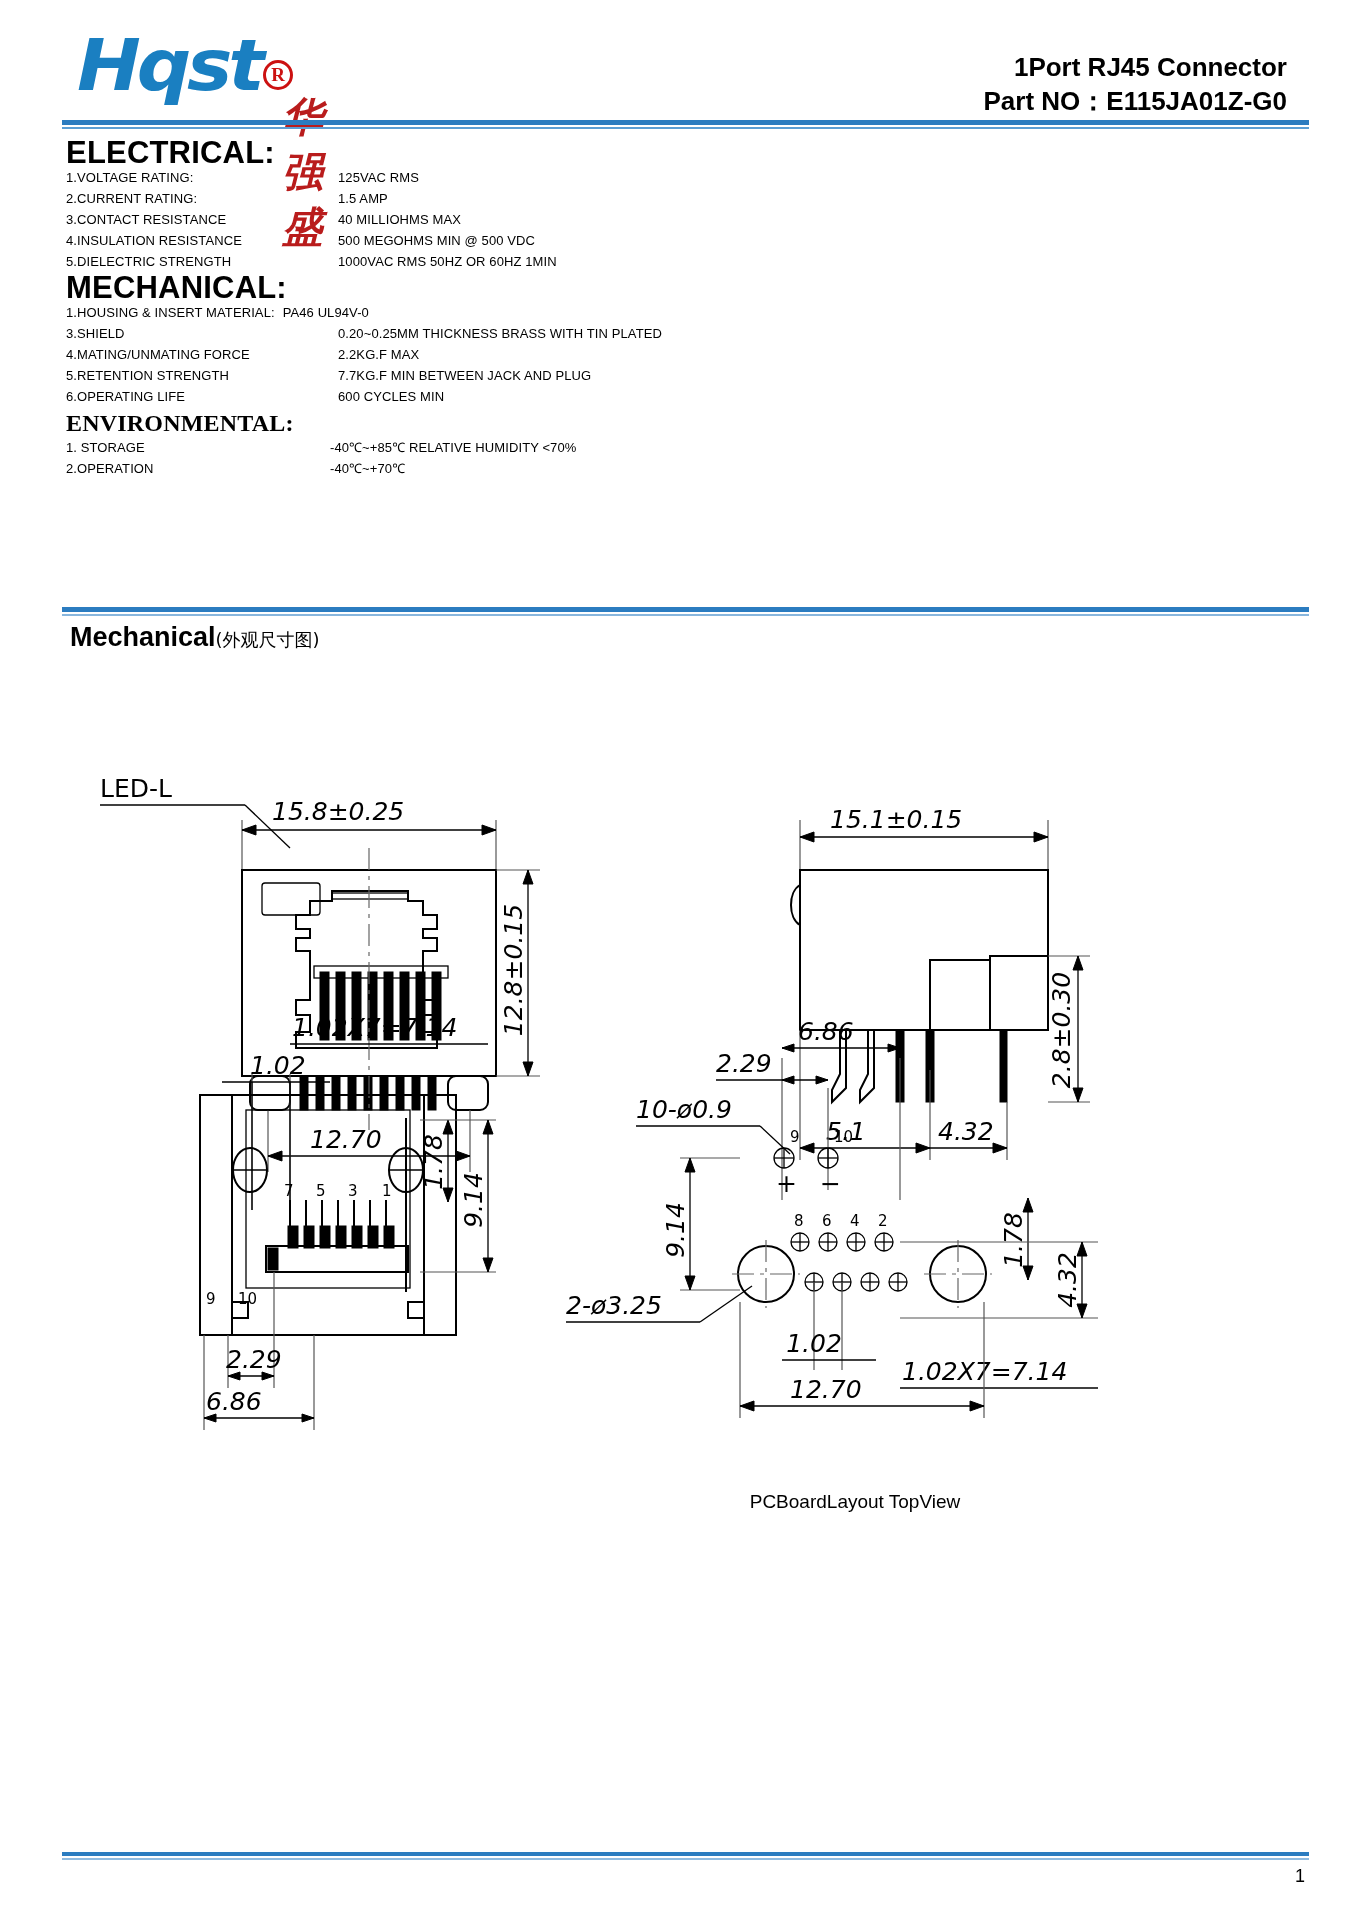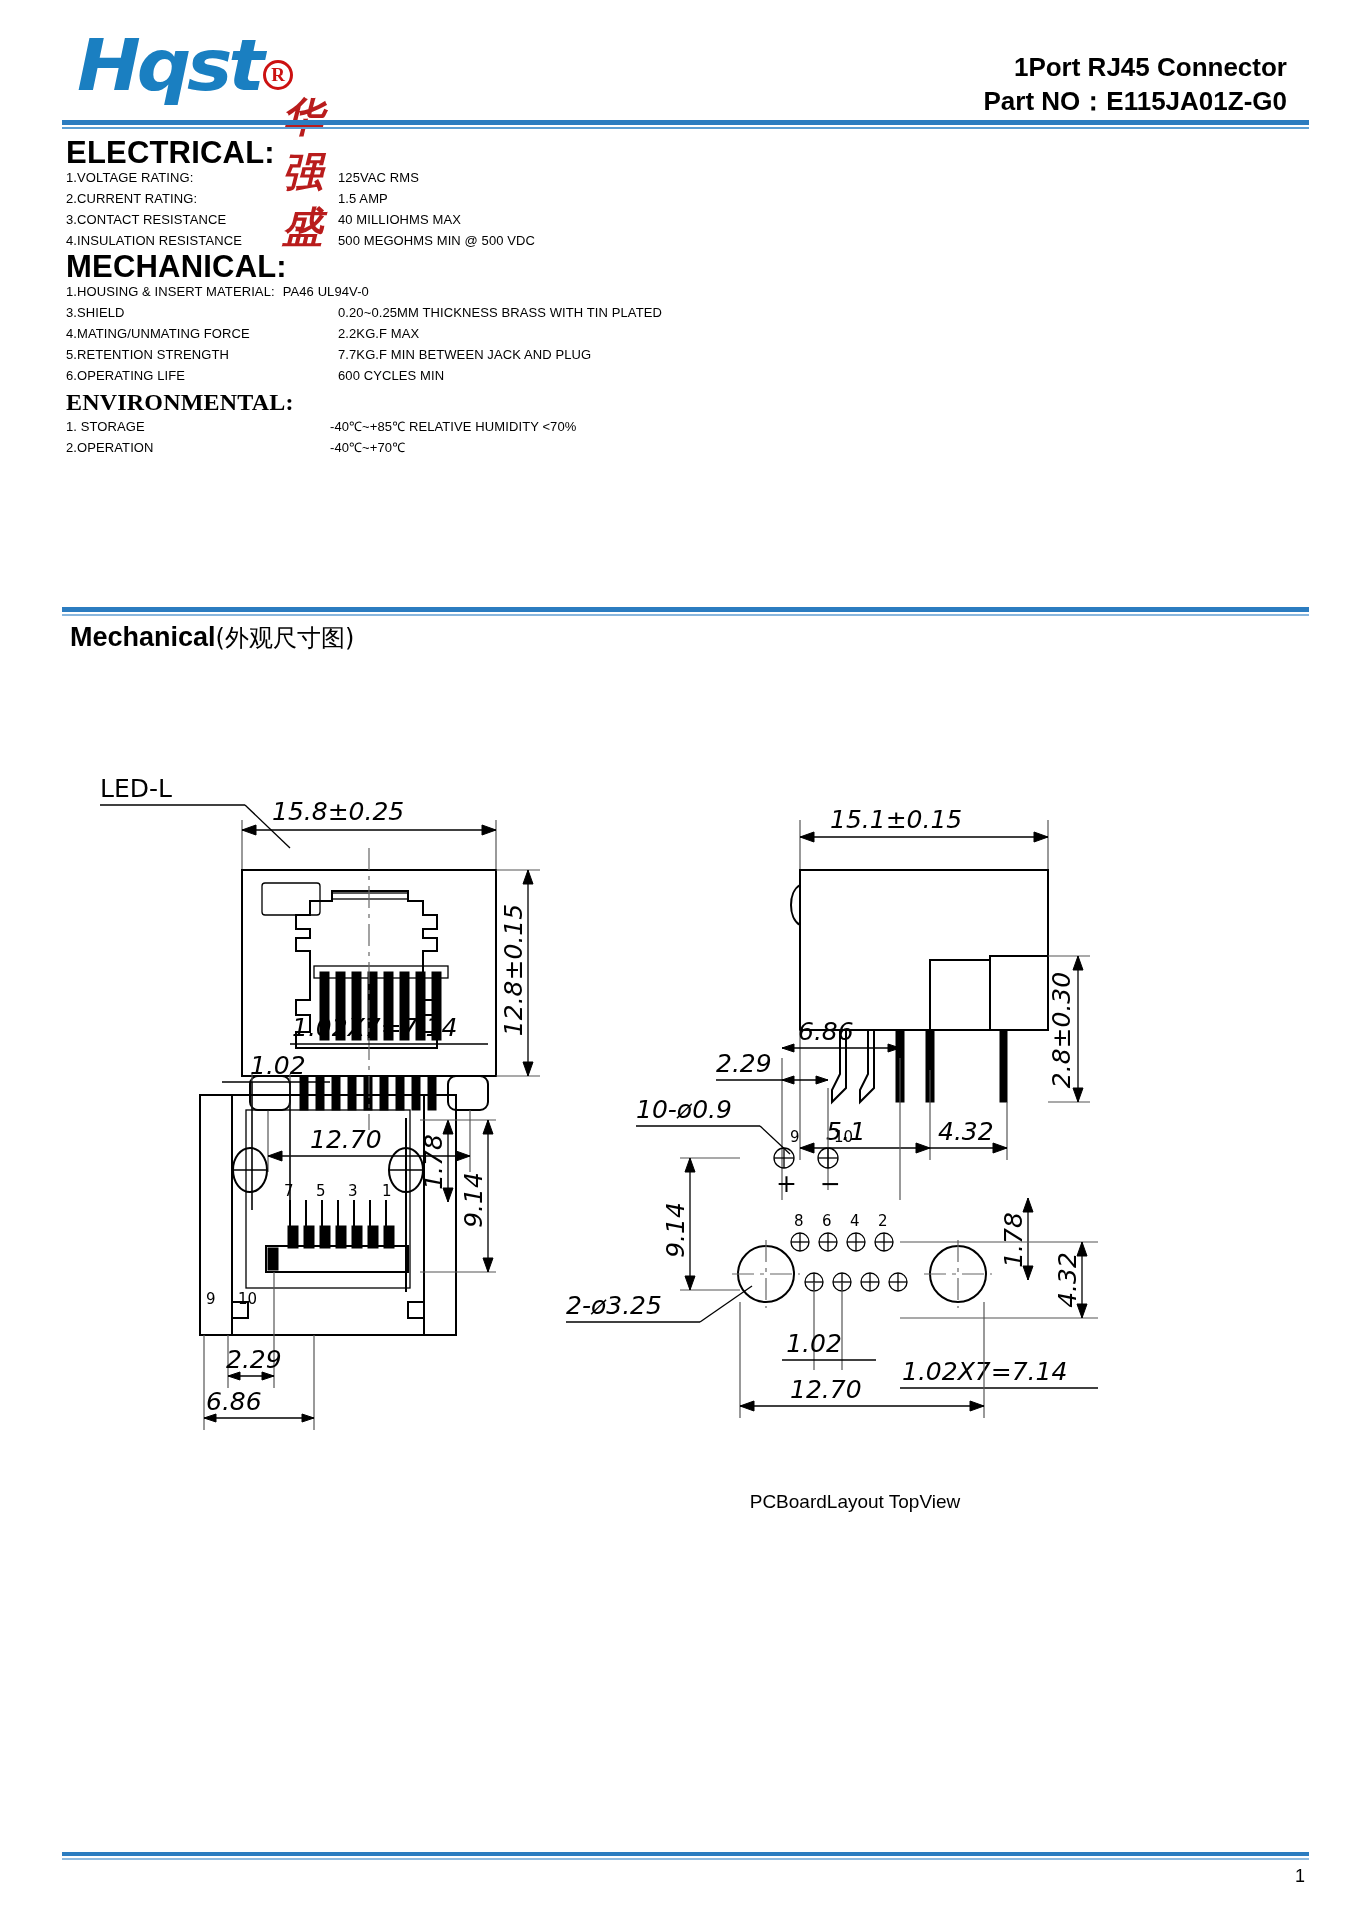--- a/index.html
+++ b/index.html
@@ -55,21 +55,21 @@
   .sec-head.serif { font-family:"Liberation Serif", serif; font-size:24px; }
   .spec-row { display:flex; font-size:13px; line-height:21px; letter-spacing:0.1px; }
   .spec-row .k { width:272px; flex:0 0 272px; white-space:nowrap; }
   .spec-row .v { white-space:nowrap; }
   .pad-top { margin-top:3px; }
 
   
   .mech-rule { position:absolute; left:62px; right:48px; top:607px; height:5px; background:#2b7cc0; }
   .mech-rule2 { position:absolute; left:62px; right:48px; top:614px; height:2px; background:#88b6dd; }
   .mech-title { position:absolute; left:70px; top:622px; font-size:27px; font-weight:bold; }
-  .mech-title .cn { font-size:24px; font-weight:normal; font-family:"DejaVu Sans", sans-serif; }
+  .mech-title .cn { font-size:18px; font-weight:normal; font-family:"DejaVu Sans", sans-serif; }
 
   
   .drawings { position:absolute; left:0; top:670px; width:1357px; height:1120px; }
   svg.dwg { display:block; }
   .ln { fill:none; stroke:#000; stroke-width:2; }
   .ln-thin { fill:none; stroke:#000; stroke-width:1.3; }
   .ln-ext { fill:none; stroke:#555; stroke-width:1.2; }
   .ln-ctr { fill:none; stroke:#666; stroke-width:1.2; stroke-dasharray:22 6 4 6; }
   .fillblk { fill:#000; stroke:#000; stroke-width:1; }
   .dimtxt {
@@ -117,20 +117,24 @@
       <span class="k">2.CURRENT RATING:</span>
       <span class="v">1.5 AMP</span>
     </div>
     <div class="spec-row">
       <span class="k">3.CONTACT RESISTANCE</span>
       <span class="v">40 MILLIOHMS MAX</span>
     </div>
     <div class="spec-row">
       <span class="k">4.INSULATION RESISTANCE</span>
       <span class="v">500 MEGOHMS MIN @ 500 VDC</span>
+    </div>
+    <div class="spec-row">
+      <span class="k">5.DIELECTRIC STRENGTH</span>
+      <span class="v">1000VAC RMS 50HZ OR 60HZ 1MIN</span>
     </div>
 
     <div class="sec-head pad-top">MECHANICAL:</div>
     <div class="spec-row">
       <span class="k" style="width:auto;flex:0 0 auto;padding-right:8px;text-align:right;">1.HOUSING &amp; INSERT MATERIAL:</span>
       <span class="v">PA46  UL94V-0</span>
     </div>
     <div class="spec-row">
       <span class="k">3.SHIELD</span>
       <span class="v">0.20~0.25MM THICKNESS BRASS WITH TIN PLATED</span>

